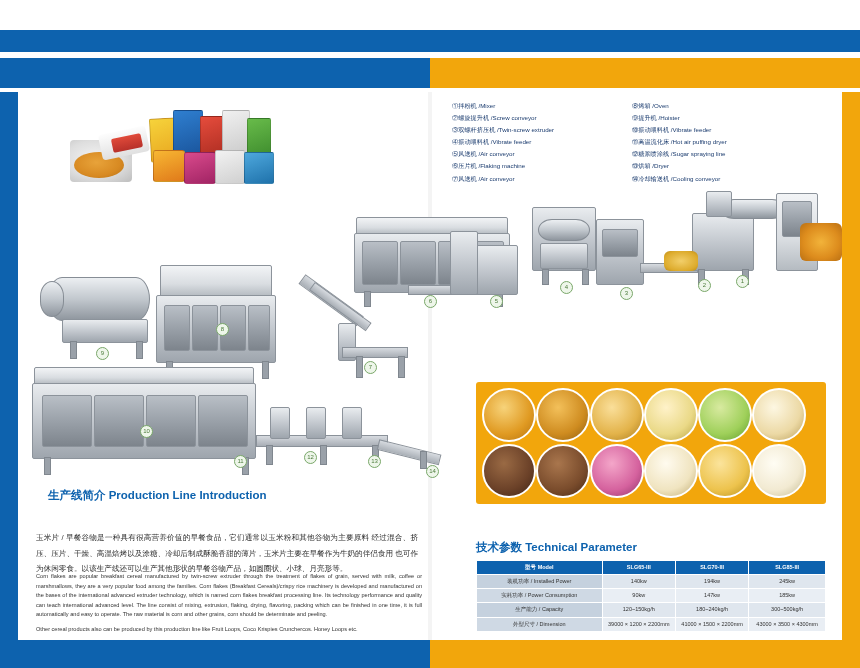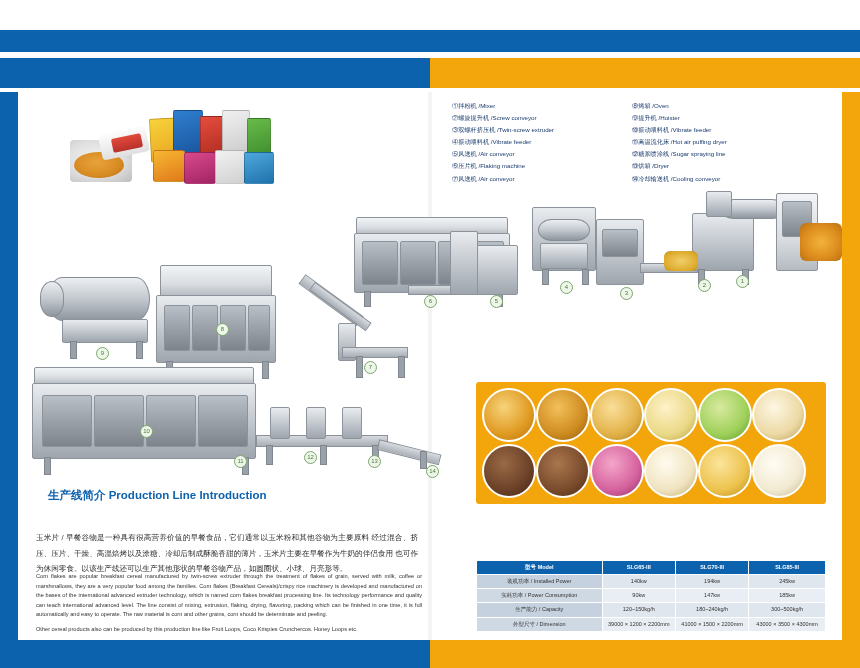--- a/index.html
+++ b/index.html
@@ -264,20 +264,24 @@
     <div class="food" style="left:276px;top:6px;width:50px;height:50px;background:radial-gradient(circle at 40% 35%,#fdf7e2,#ecd9a5 60%,#b79b56);"></div>
 
     <div class="food" style="left:6px;top:62px;width:50px;height:50px;background:radial-gradient(circle at 40% 35%,#9a6a44,#6b4128 60%,#3f2414);"></div>
     <div class="food" style="left:60px;top:62px;width:50px;height:50px;background:radial-gradient(circle at 40% 35%,#a9764d,#7a4c2c 60%,#462814);"></div>
     <div class="food" style="left:114px;top:62px;width:50px;height:50px;background:radial-gradient(circle at 40% 35%,#f4a6c9,#d5629e 60%,#8e3166);"></div>
     <div class="food" style="left:168px;top:62px;width:50px;height:50px;background:radial-gradient(circle at 40% 35%,#fffbef,#f0e4c0 60%,#bda96f);"></div>
     <div class="food" style="left:222px;top:62px;width:50px;height:50px;background:radial-gradient(circle at 40% 35%,#fbe49c,#edc34d 60%,#b48d1c);"></div>
     <div class="food" style="left:276px;top:62px;width:50px;height:50px;background:radial-gradient(circle at 40% 35%,#fffdf4,#f2ead2 60%,#c3b98f);"></div>
   </div>
 
+  <div class="tbl-title">
+    <span>技术参数</span>
+    <span>Technical Parameter</span>
+  </div>
 
   <table class="params">
     <thead>
       <tr>
         <th style="width:36%">型号 Model</th>
         <th style="width:21%">SLG65-III</th>
         <th style="width:21%">SLG70-III</th>
         <th style="width:22%">SLG85-III</th>
       </tr>
     </thead>

